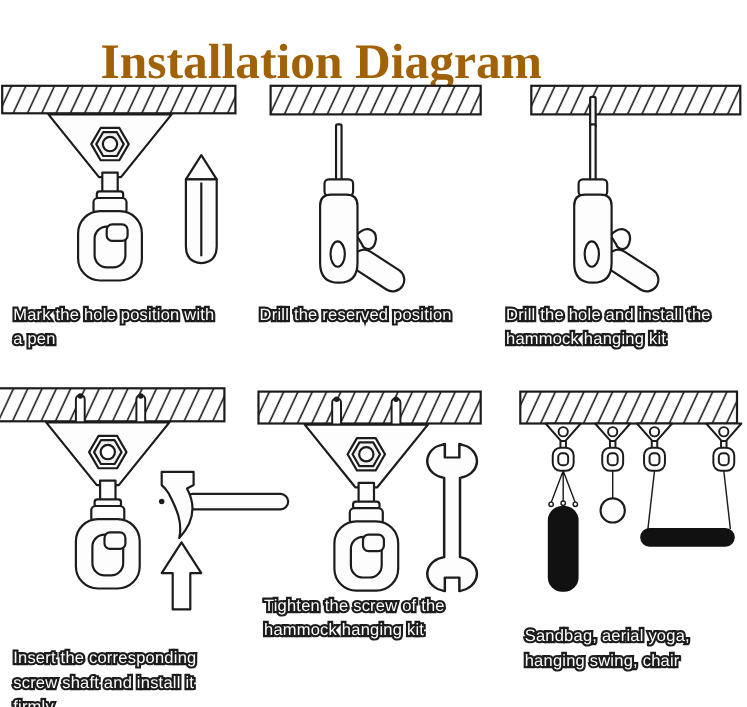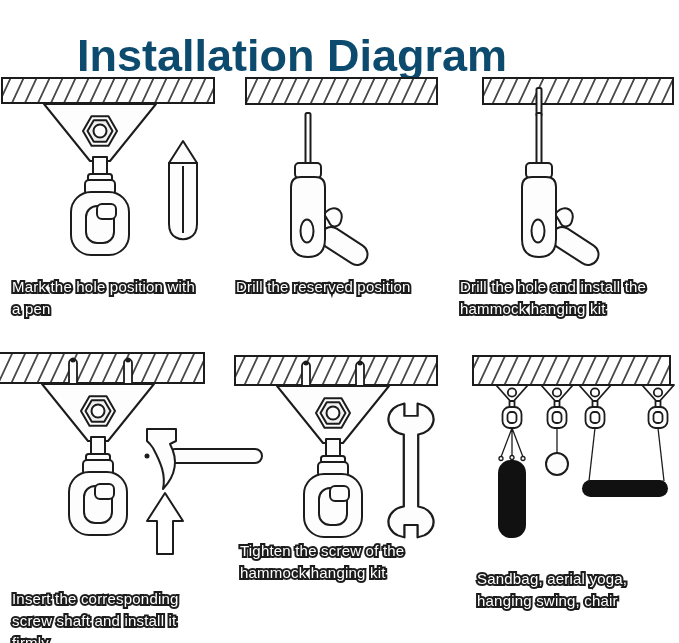--- a/index.html
+++ b/index.html
@@ -1,19 +1,19 @@
 <!DOCTYPE html>
 <html><head>
 <meta charset="utf-8">
 <style>
   html,body{margin:0;padding:0;background:#fff;}
   #page{position:relative;width:679px;height:643px;background:#fff;overflow:hidden;
         font-family:"Liberation Sans",sans-serif;}
   .title{position:absolute;left:0;top:0;width:584px;text-align:center;
-         font-size:45px;font-weight:700;color:#0c4a6e;letter-spacing:0px;line-height:52px;}
+         font-size:45px;font-weight:700;color:#a16207;letter-spacing:0px;line-height:52px;font-family:Liberation Serif, serif;}
   .panel-svg{position:absolute;}
   .caption{position:absolute;font-weight:400;font-size:15px;line-height:22px;
            letter-spacing:.2px;}
   .cap-stroke{position:absolute;left:0;top:0;width:100%;display:block;
               color:#1c1c1c;-webkit-text-stroke:4px #1c1c1c;}
   .cap-fill{position:relative;display:block;color:#ffffff;}
 </style>
 </head>
 <body>
 

